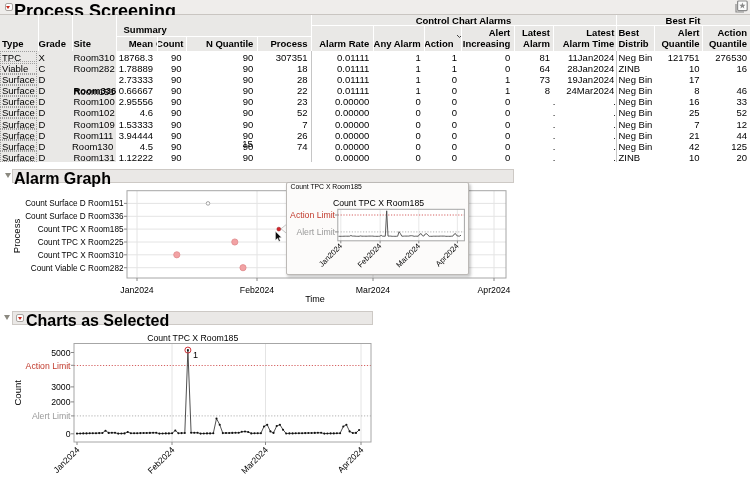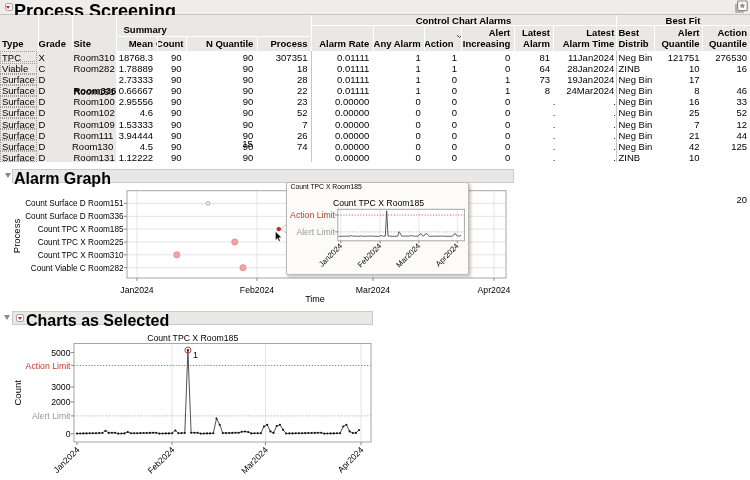--- a/index.html
+++ b/index.html
@@ -233,21 +233,21 @@
 <div class="a c10" style="left:133.4px;top:151.8px;width:120px;text-align:right;">90</div>
 <div class="a c10" style="left:187.5px;top:138px;width:120px;text-align:center;">15</div>
 <div class="a c10" style="left:249.3px;top:151.8px;width:120px;text-align:right;">0.00000</div>
 <div class="a c10" style="left:300.7px;top:151.8px;width:120px;text-align:right;">0</div>
 <div class="a c10" style="left:337.0px;top:151.8px;width:120px;text-align:right;">0</div>
 <div class="a c10" style="left:390.3px;top:151.8px;width:120px;text-align:right;">0</div>
 <div class="a c10" style="left:435.5px;top:151.8px;width:120px;text-align:right;">.</div>
 <div class="a c10" style="left:496.0px;top:151.8px;width:120px;text-align:right;">.</div>
 <div class="a c10" style="left:618.5px;top:151.8px;">ZINB</div>
 <div class="a c10" style="left:579.5px;top:151.8px;width:120px;text-align:right;">10</div>
-<div class="a c10" style="left:627.0px;top:151.8px;width:120px;text-align:right;margin-top:42px;">20</div>
+<div class="a c10" style="left:627.0px;top:151.8px;width:120px;text-align:right;">20</div>
 <div class="bar" style="left:12px;top:169.2px;width:502px;height:13.8px;"></div>
 <div class="tri" style="left:4.5px;top:172.8px;"></div>
 <div class="a bt" style="left:14px;top:170.3px;">Alarm Graph</div>
 <svg class="a" style="left:0;top:0;" width="750" height="480" viewBox="0 0 750 480">
     <rect x="127.0" y="190.7" width="379.0" height="87.30000000000001" fill="#ffffff" stroke="none"></rect>
     <line x1="127.0" y1="203.4" x2="506.0" y2="203.4" stroke="#e4e4e4" stroke-width="1"></line>
     <line x1="127.0" y1="216.3" x2="506.0" y2="216.3" stroke="#e4e4e4" stroke-width="1"></line>
     <line x1="127.0" y1="229.1" x2="506.0" y2="229.1" stroke="#e4e4e4" stroke-width="1"></line>
     <line x1="127.0" y1="242.0" x2="506.0" y2="242.0" stroke="#e4e4e4" stroke-width="1"></line>
     <line x1="127.0" y1="254.8" x2="506.0" y2="254.8" stroke="#e4e4e4" stroke-width="1"></line>

